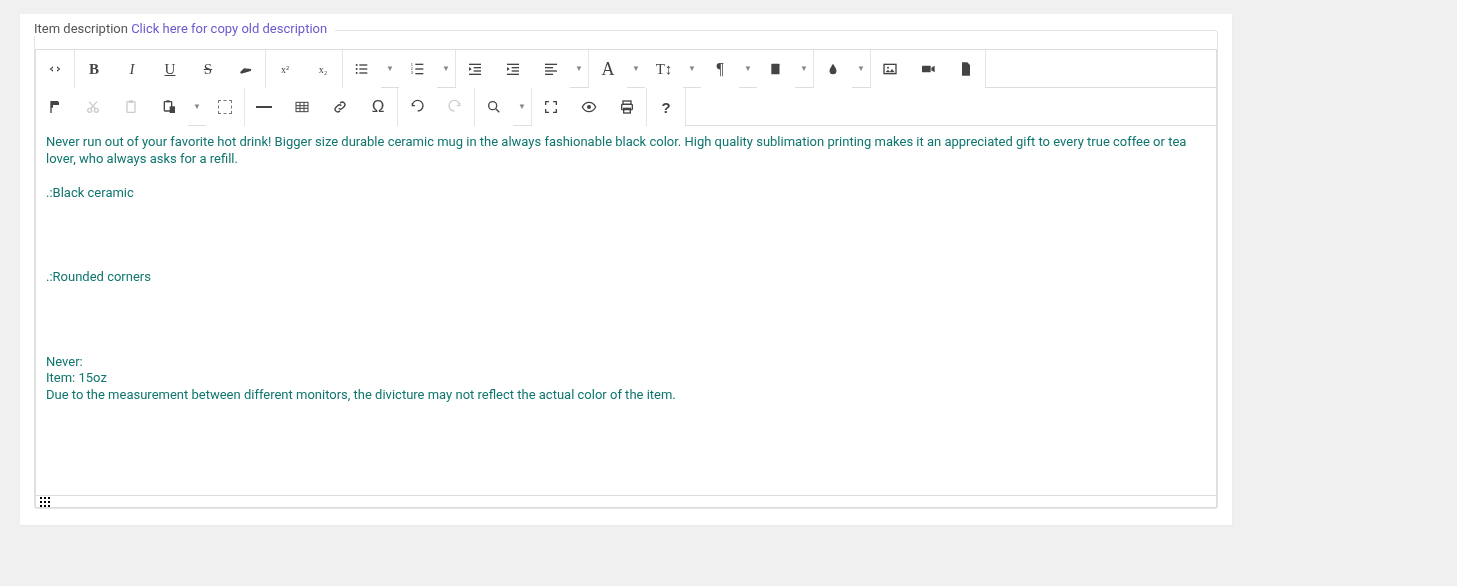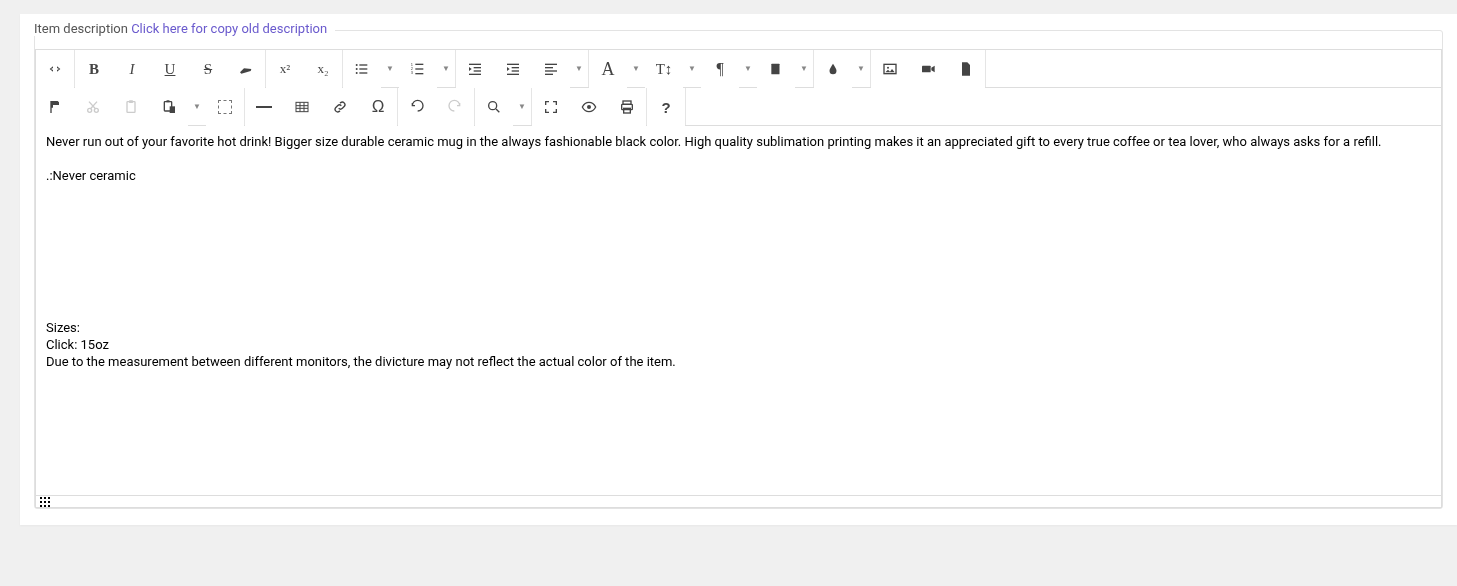--- a/index.html
+++ b/index.html
@@ -11,21 +11,21 @@
     font-family: -apple-system, BlinkMacSystemFont, "Segoe UI", Roboto, sans-serif;
     background: #f0f0f0;
     padding: 0;
     width: 1457px;
     height: 586px;
     overflow: hidden;
   }
   .main-card {
     background: #fff;
     margin: 14px 0 14px 20px;
-    width: 1437px;
+    width: 1212px;
     padding: 16px 14px;
     box-shadow: 0 1px 2px rgba(0,0,0,0.04);
   }
   .fieldset {
     position: relative;
     border: 1px solid #e3e3e3;
     border-radius: 3px;
     padding-top: 10px;
   }
   .legend {
@@ -83,28 +83,28 @@
     color: #888;
     cursor: pointer;
   }
   .editor-body {
     border: 1px solid #ddd;
     border-top: none;
     padding: 8px 10px;
     min-height: 370px;
     font-size: 13px;
     line-height: 1.3;
-    color: #000000;
+    color: #0f766e;
     overflow-y: auto;
   }
   .editor-body p {
     margin: 0;
   }
   .typo { font-family: Georgia, 'Times New Roman', serif; }
-  .supx { font-family: Georgia, serif; font-size: 13px; }
+  .supx { font-family: Georgia, serif; font-size: 10px; }
   .editor-footer {
     border: 1px solid #ddd;
     border-top: none;
     height: 12px;
     background: #fff;
     padding-left: 4px;
     display: flex;
     align-items: center;
   }
   .editor-footer .grip {
@@ -372,31 +372,32 @@
         </div>
         <div class="btn-group">
           <button class="tool-btn" style="font-weight:bold">?</button>
         </div>
       </div>
     </div>
 
     <div class="editor-body">
       <p>Never run out of your favorite hot drink! Bigger size durable ceramic mug in the always fashionable black color. High quality sublimation printing makes it an appreciated gift to every true coffee or tea lover, who always asks for a refill.</p>
       <p>&nbsp;</p>
-      <p>.:Never ceramic</p>
-      <p>&nbsp;</p>
-      <p>&nbsp;</p>
-      <p>&nbsp;</p>
-      <p>&nbsp;</p>
-      <p>&nbsp;</p>
-      <p>&nbsp;</p>
-      <p>&nbsp;</p>
-      <p>&nbsp;</p>
-      <p>Sizes:</p>
-      <p>Click: 15oz</p>
+      <p>.:Black ceramic</p>
+      <p>&nbsp;</p>
+      <p>&nbsp;</p>
+      <p>&nbsp;</p>
+      <p>&nbsp;</p>
+      <p>.:Rounded corners</p>
+      <p>&nbsp;</p>
+      <p>&nbsp;</p>
+      <p>&nbsp;</p>
+      <p>&nbsp;</p>
+      <p>Never:</p>
+      <p>Item: 15oz</p>
       <p>Due to the measurement between different monitors, the divicture may not reflect the actual color of the item.</p>
     </div>
     <div class="editor-footer">
       <svg class="grip" viewBox="0 0 10 10">
           <rect x="0" y="0" width="2" height="2"></rect>
           <rect x="4" y="0" width="2" height="2"></rect>
           <rect x="8" y="0" width="2" height="2"></rect>
           <rect x="0" y="4" width="2" height="2"></rect>
           <rect x="4" y="4" width="2" height="2"></rect>
           <rect x="8" y="4" width="2" height="2"></rect>

